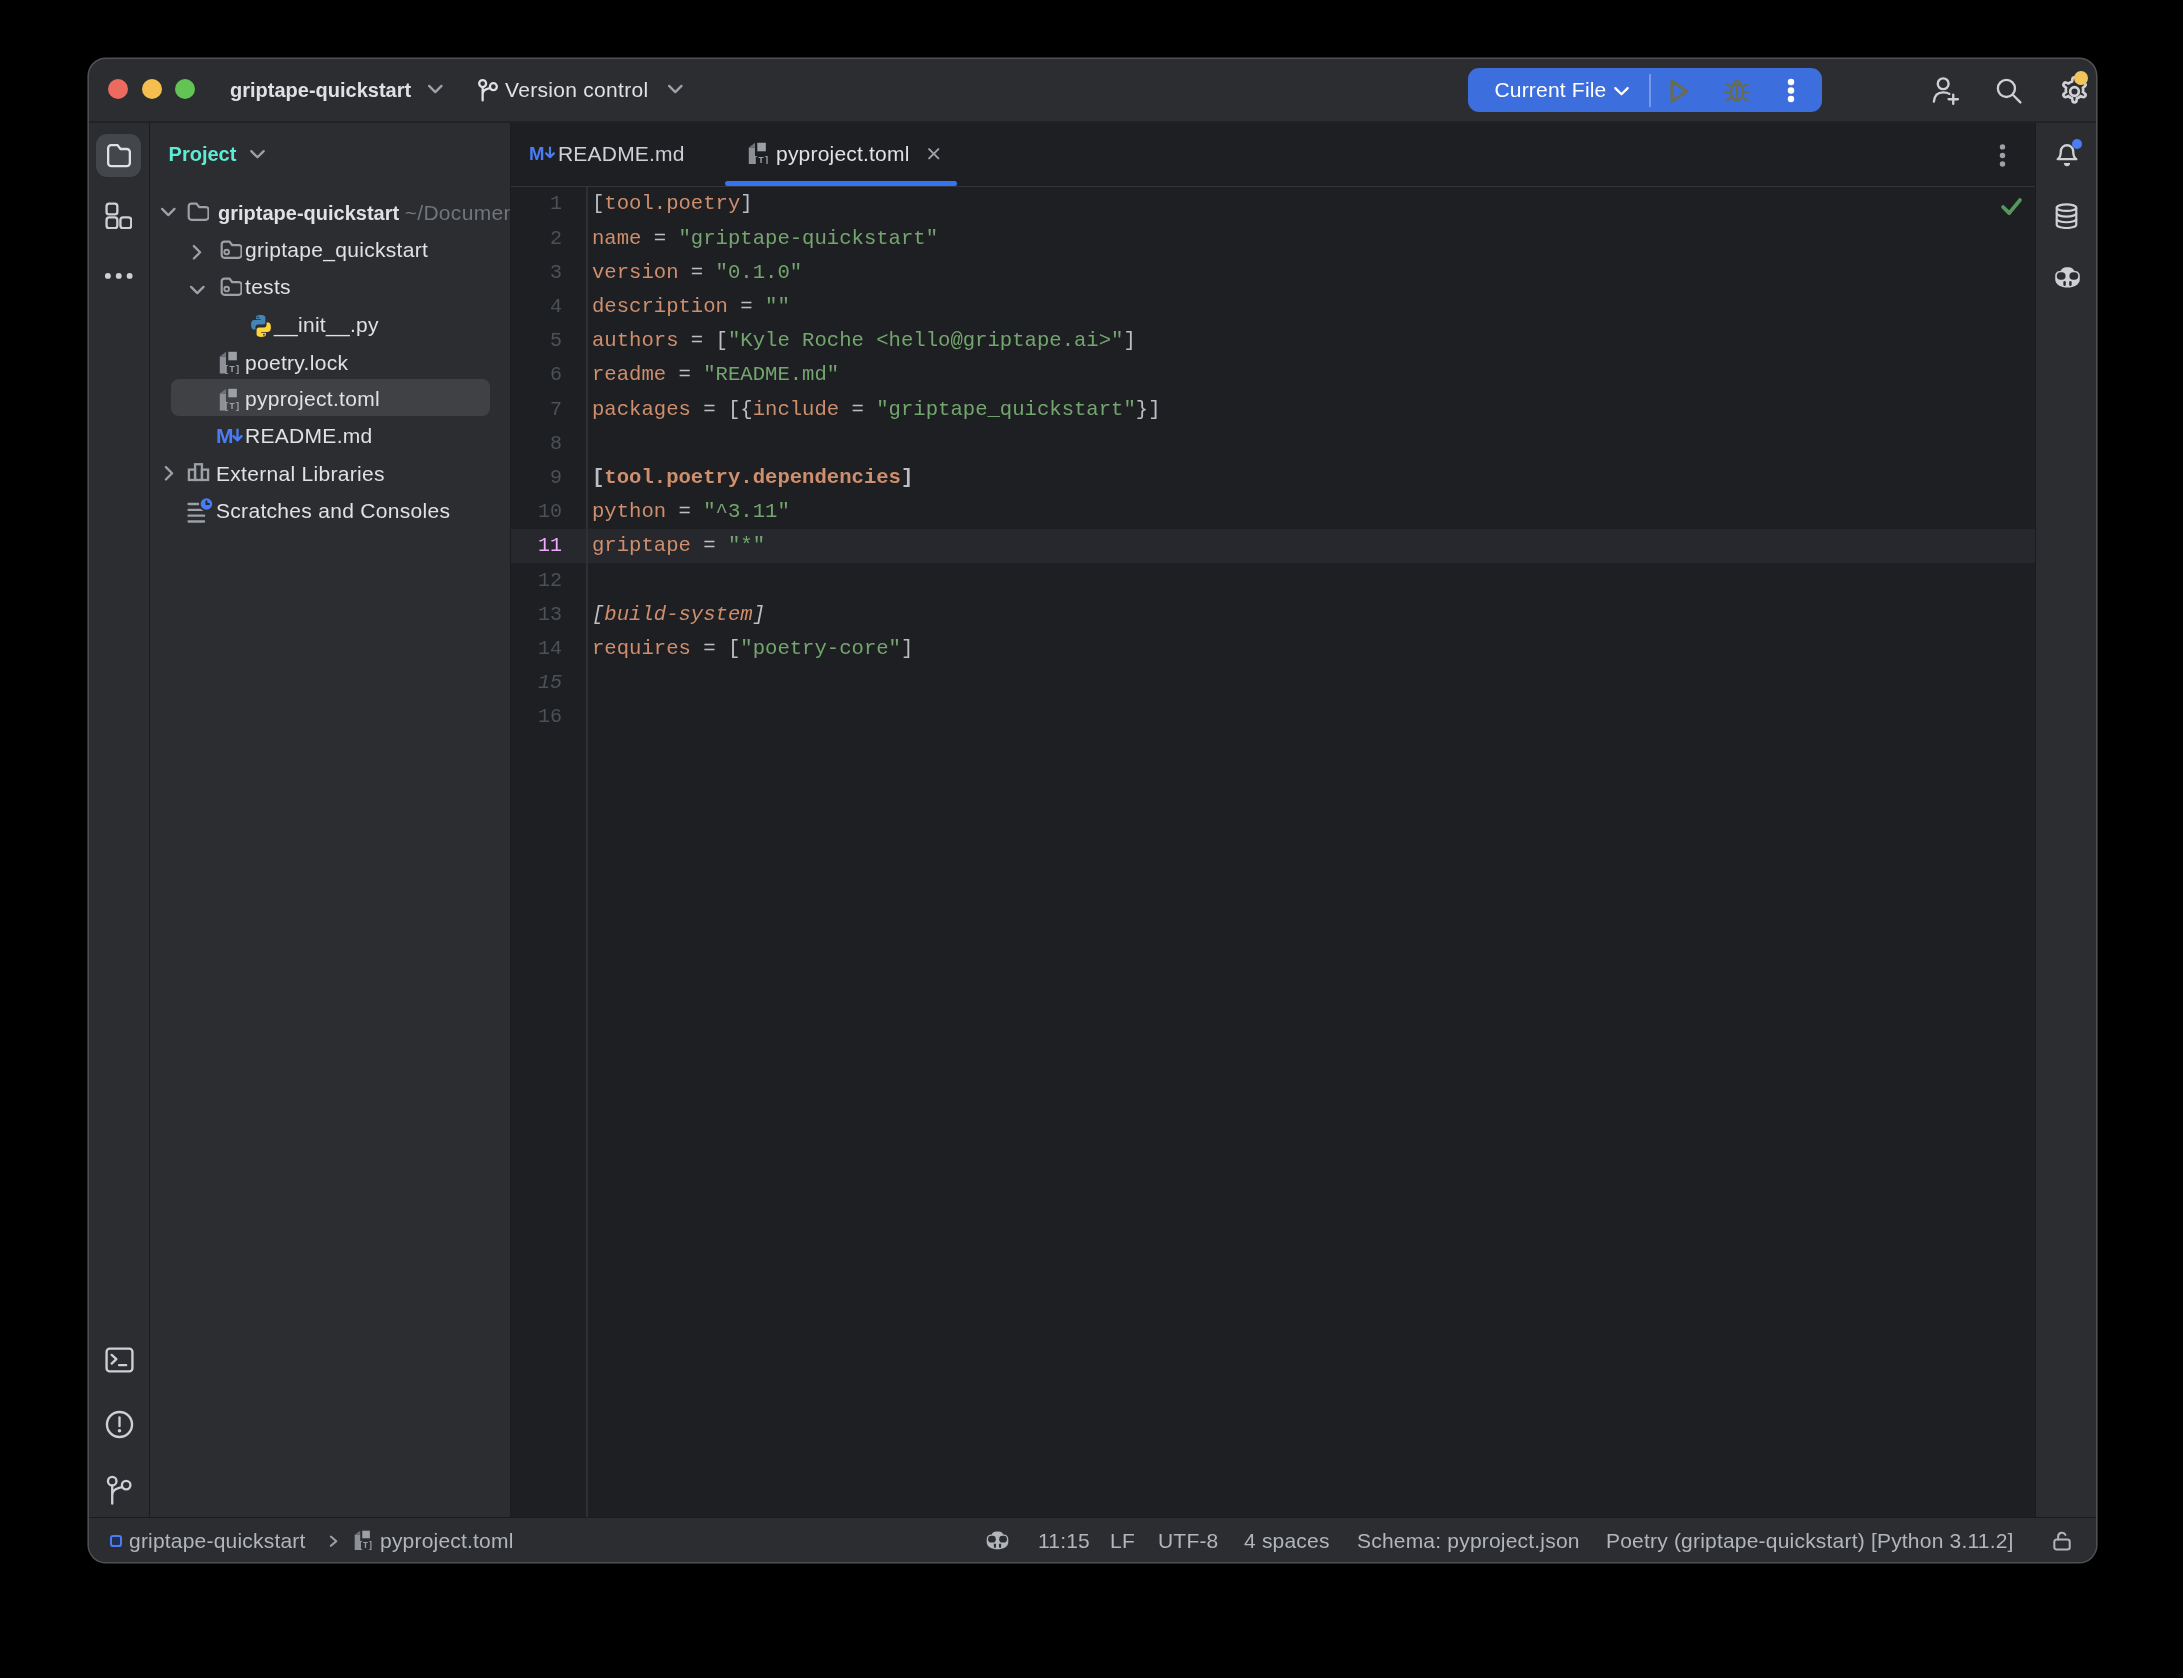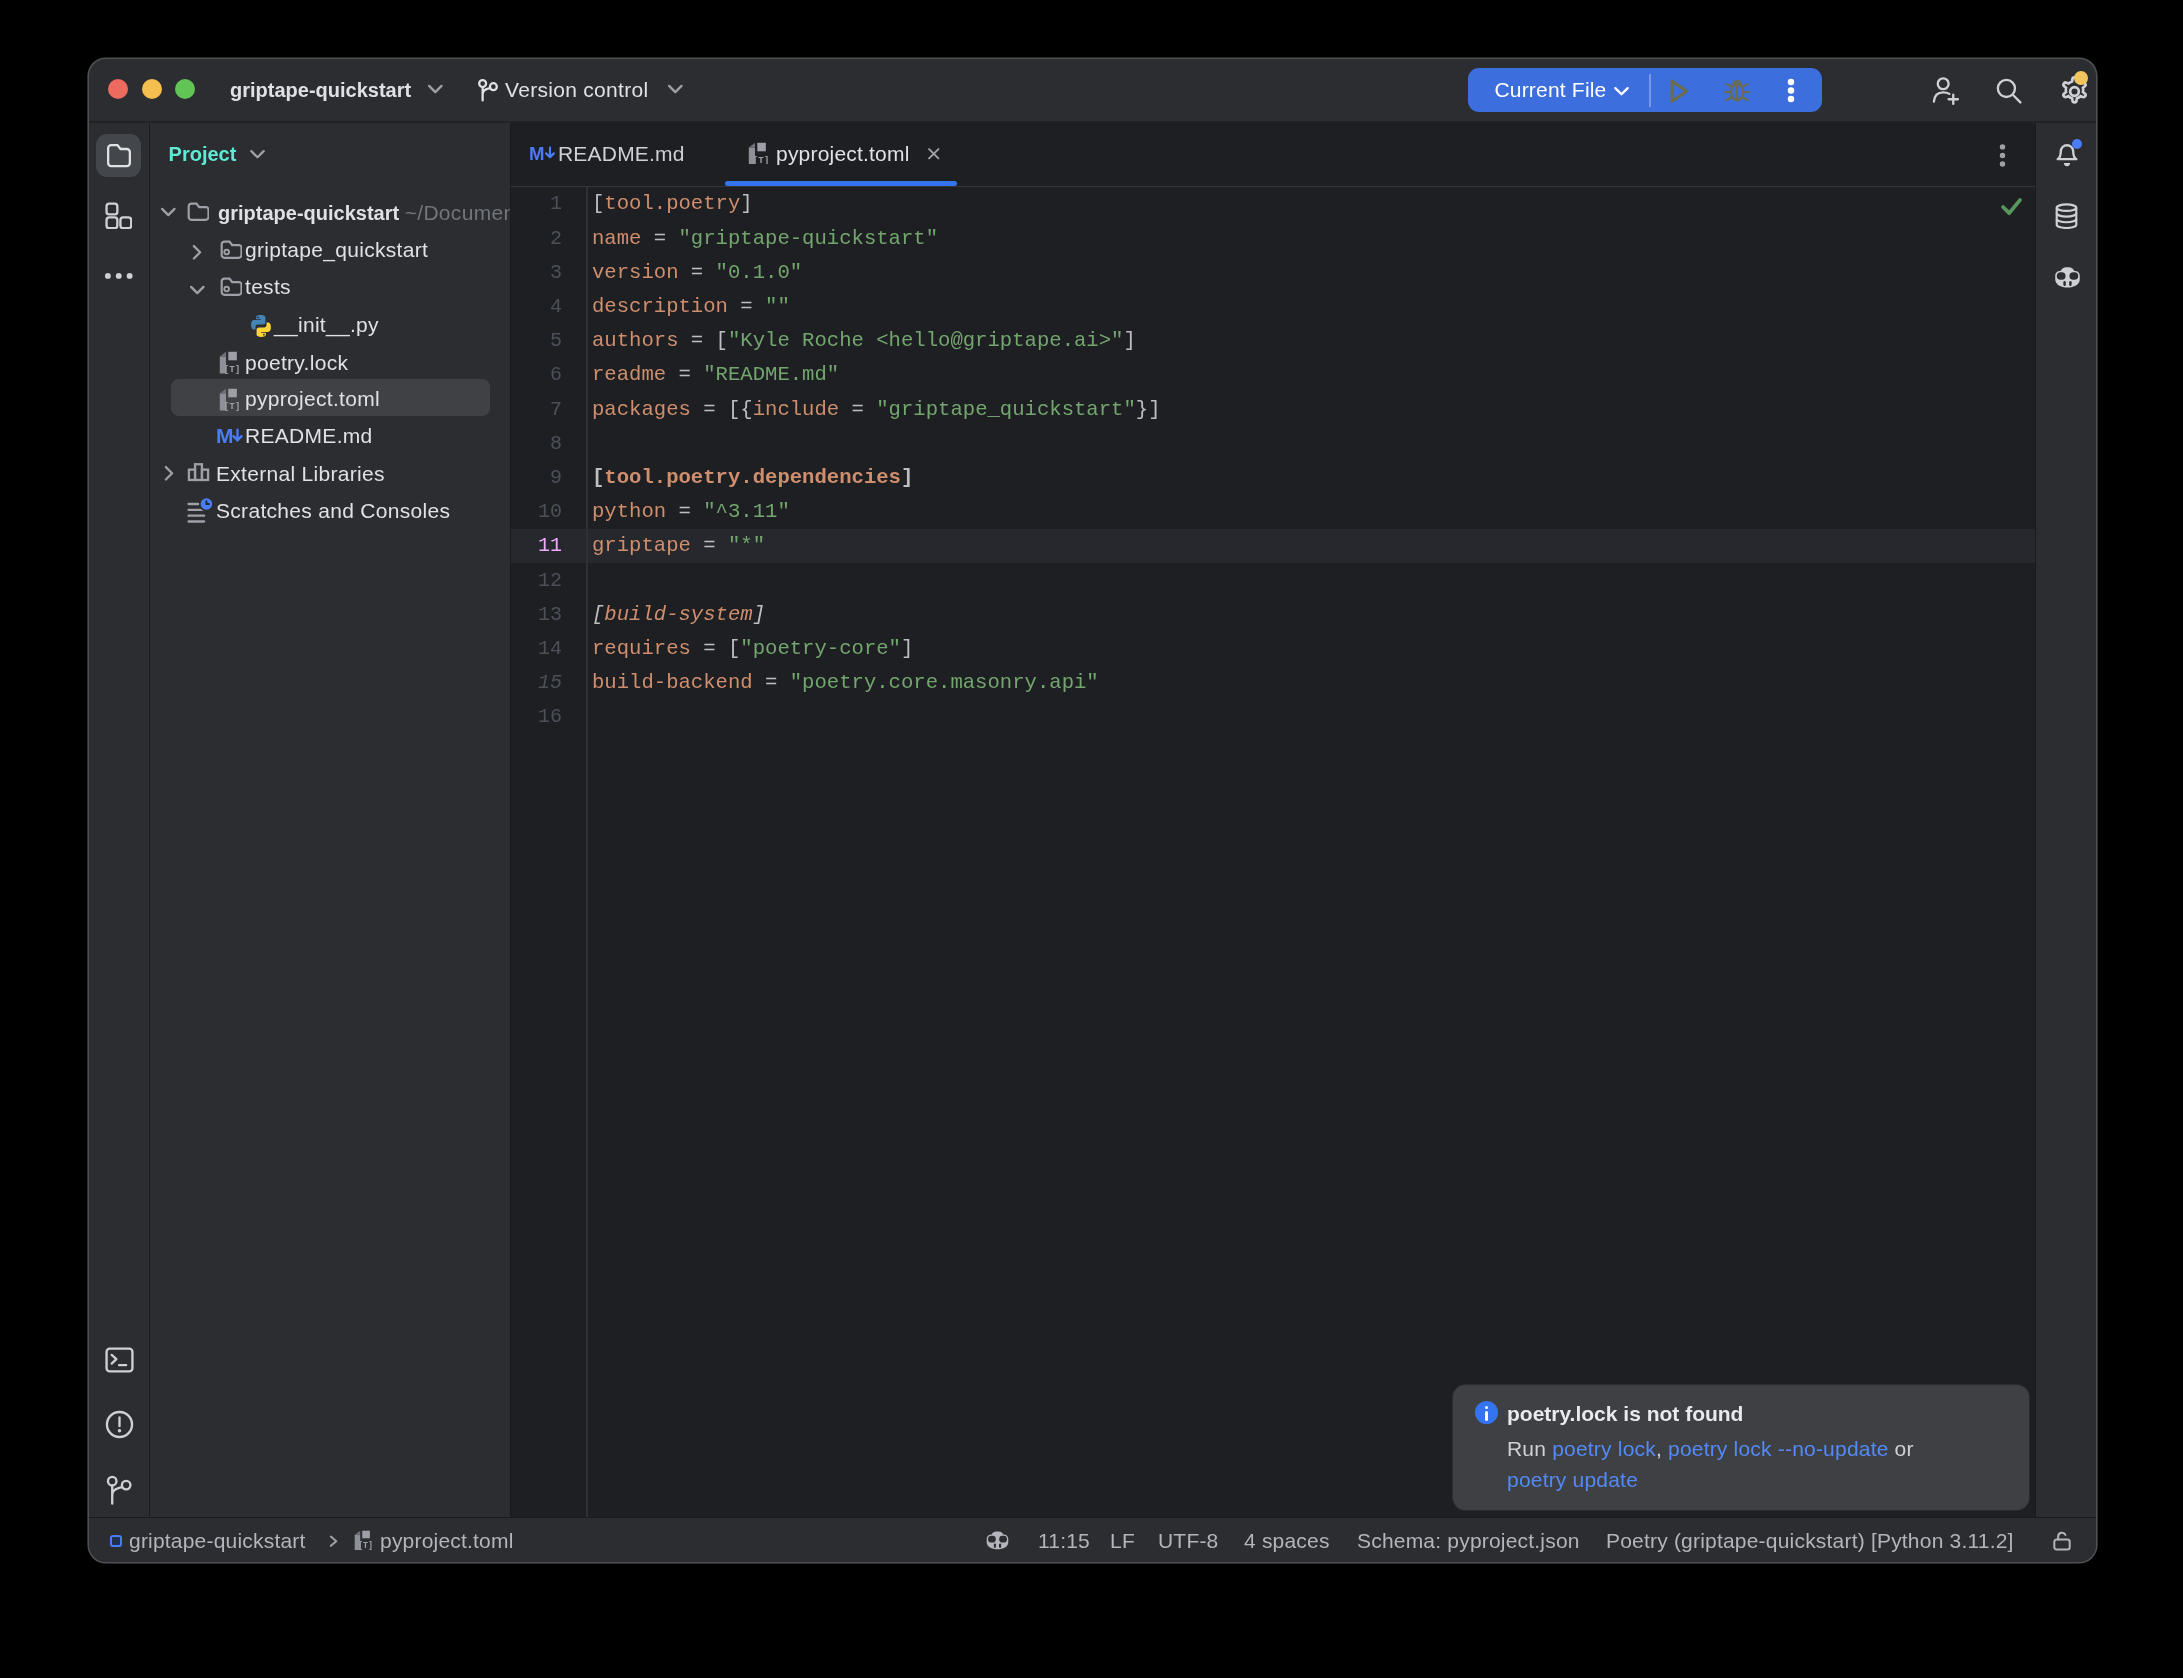--- a/index.html
+++ b/index.html
@@ -268,21 +268,20 @@
     <div class="code" style="left:81px; top:133px;"><span class="k">version</span><span class="p"> = </span><span class="s">"0.1.0"</span></div>
     <div class="code" style="left:81px; top:167px;"><span class="k">description</span><span class="p"> = </span><span class="s">""</span></div>
     <div class="code" style="left:81px; top:201px;"><span class="k">authors</span><span class="p"> = [</span><span class="s">"Kyle Roche &lt;hello@griptape.ai&gt;"</span><span class="p">]</span></div>
     <div class="code" style="left:81px; top:235px;"><span class="k">readme</span><span class="p"> = </span><span class="s">"README.md"</span></div>
     <div class="code" style="left:81px; top:270px;"><span class="k">packages</span><span class="p"> = [{</span><span class="k">include</span><span class="p"> = </span><span class="s">"griptape_quickstart"</span><span class="p">}]</span></div>
     <div class="code" style="left:81px; top:338px;font-weight:bold;"><span class="p">[</span><span class="k">tool.poetry.dependencies</span><span class="p">]</span></div>
     <div class="code" style="left:81px; top:372px;"><span class="k">python</span><span class="p"> = </span><span class="s">"^3.11"</span></div>
     <div class="code" style="left:81px; top:406px;"><span class="k">griptape</span><span class="p"> = </span><span class="s">"*"</span></div>
     <div class="code" style="left:81px; top:475px;font-style:italic;"><span class="p">[</span><span class="k">build-system</span><span class="p">]</span></div>
     <div class="code" style="left:81px; top:509px;"><span class="k">requires</span><span class="p"> = [</span><span class="s">"poetry-core"</span><span class="p">]</span></div>
-    <div class="code" style="left:81px; top:543px;"><span class="k">build-backend</span><span class="p"> = </span><span class="s">"poetry.core.masonry.api"</span></div>
 
     <svg class="abs" style="left:1486px; top:20px;" width="11" height="26.4" viewBox="0 0 14 34">
         <circle cx="7" cy="5" r="3.5" fill="#9da0a6"></circle>
         <circle cx="7" cy="16" r="3.5" fill="#9da0a6"></circle>
         <circle cx="7" cy="27" r="3.5" fill="#9da0a6"></circle>
       </svg>
 
     <svg class="abs" style="left:1489px; top:74px;" width="23" height="20" viewBox="0 0 30 26">
         <path d="M4 13 l8 8 L26 4" fill="none" stroke="#57965c" stroke-width="5" stroke-linecap="round" stroke-linejoin="round"></path>
       </svg>
@@ -337,22 +336,14 @@
     <div class="sttext" style="left:1268px;">Schema: pyproject.json</div>
     <div class="sttext" style="left:1517px;">Poetry (griptape-quickstart) [Python 3.11.2]</div>
     <svg class="abs" style="left:1963px; top:12.4px;" width="20" height="22" viewBox="0 0 26 28">
         <g fill="none" stroke="#b2b5bc" stroke-width="2.6">
           <rect x="3" y="12" width="20" height="13" rx="3"></rect>
           <path d="M8 12 v-4 a5 5 0 0 1 9.5 -2" stroke-linecap="round"></path>
         </g>
       </svg>
   </div>
 
-  <div id="notif" class="abs" style="left:1364px; top:1326px; width:576px; height:125px; background:#3e4043; border-radius:12.4px; box-shadow:0 0 0 0.8px rgba(255,255,255,0.08);">
-    <div class="abs" style="left:22px; top:16.3px; width:23px; height:23px; border-radius:50%; background:#3574f0;"></div>
-    <div class="abs" style="left:32px; top:21px; width:3.1px; height:3.1px; border-radius:50%; background:#fff;"></div>
-    <div class="abs" style="left:32px; top:26px; width:3.1px; height:10px; border-radius:1.6px; background:#fff;"></div>
-    <div class="abs" style="left:54px; top:17px; height:23px; line-height:23px; color:#e8eaed; font-size:21px; font-weight:700;">poetry.lock is not found</div>
-    <div class="abs" style="left:54px; top:48px; height:31px; line-height:31px; color:#ced0d6; font-size:21px; letter-spacing:0.2px;">Run <span style="color:#548af7;">poetry lock</span>, <span style="color:#548af7;">poetry lock --no-update</span> or</div>
-    <div class="abs" style="left:54px; top:79px; height:31px; line-height:31px; color:#548af7; font-size:21px; letter-spacing:0.2px;">poetry update</div>
-  </div>
 </div>
 
 
 </body></html>

